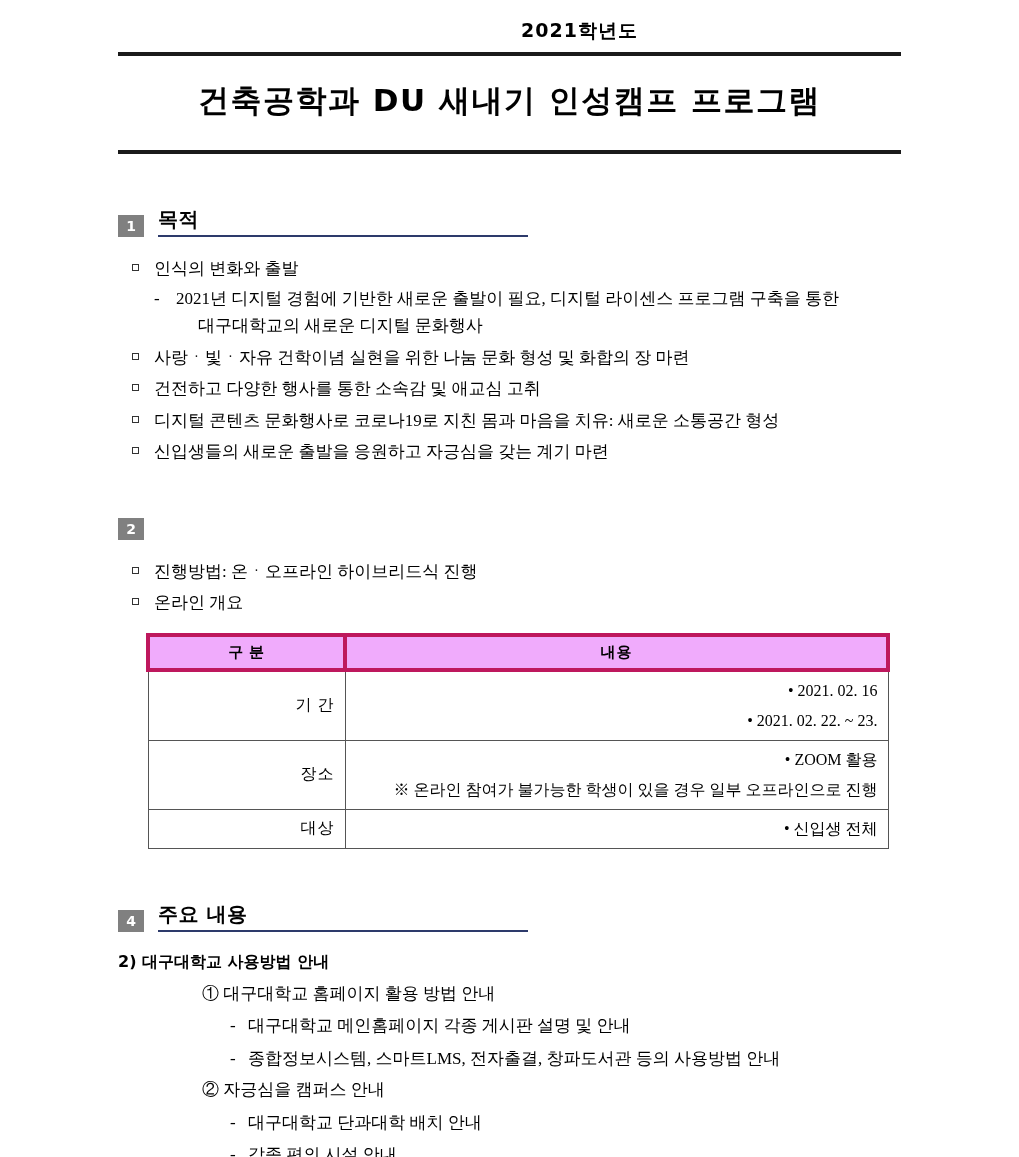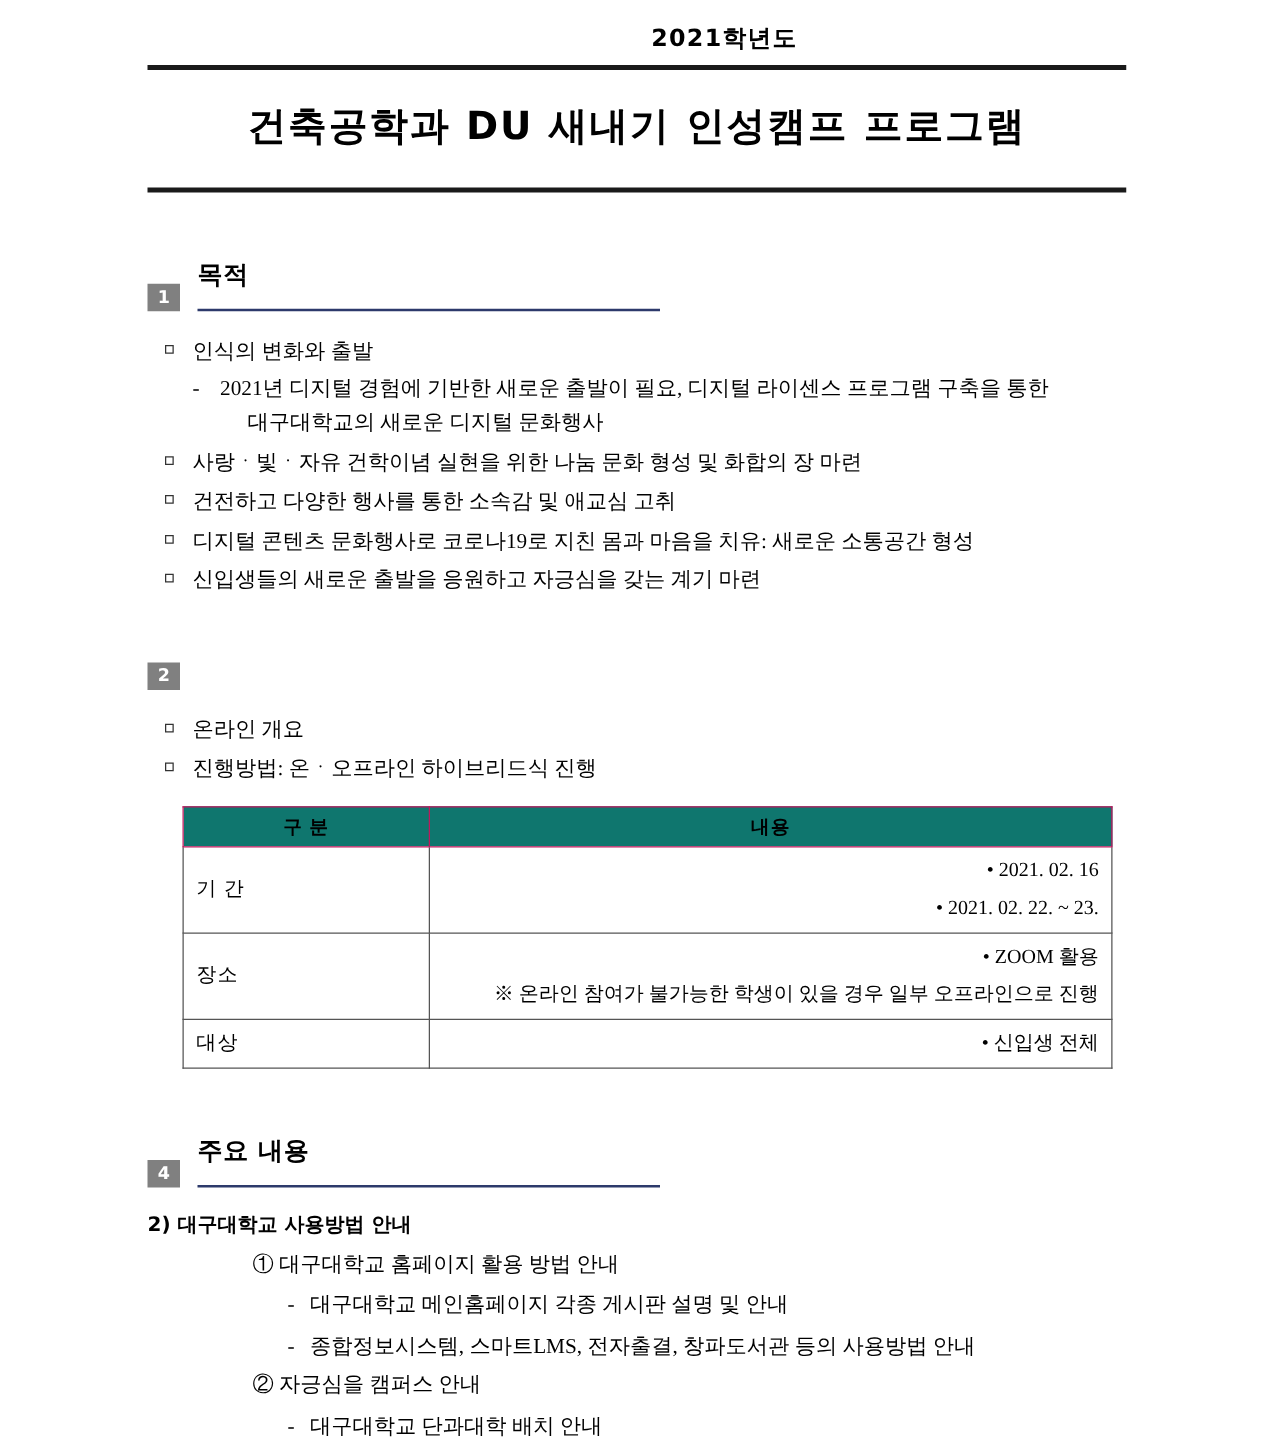--- a/index.html
+++ b/index.html
@@ -66,21 +66,21 @@
     display: flex;
     align-items: center;
     justify-content: center;
     margin-right: 14px;
     flex: none;
   }
   .sec-title-wrap {
     flex: none;
     width: 370px;
     border-bottom: 2px solid #2d3a6b;
-    padding-bottom: 14px;
+    padding-bottom: 2px;
   }
   .sec-title {
     font-family: "DejaVu Sans", sans-serif;
     font-weight: bold;
     font-size: 20px;
     letter-spacing: 0.5px;
   }
 
   
   ul.lv1 {
@@ -121,35 +121,35 @@
   }
 
   
   table.ov {
     border-collapse: collapse;
     margin: 16px 0 0 28px;
     width: 744px;
     font-size: 16px;
   }
   table.ov th {
-    background: #0f766e;
-    border: 1px solid #be185d;
+    background: #f0abfc;
+    border: 4px solid #be185d;
     font-weight: bold;
     font-size: 15px;
     padding: 6px 12px;
     letter-spacing: 1px;
   }
   table.ov td {
     border: 1px solid #555;
     padding: 7px 10px;
     vertical-align: middle;
   }
   table.ov td.label {
     width: 176px;
-    text-align: left;
+    text-align: right;
     letter-spacing: 1px;
   }
   table.ov td.content p {
     margin: 0 0 6px 0;
     line-height: 1.5;
     text-align: right;
   }
   table.ov td.content p:last-child {
     margin-bottom: 0;
   }
@@ -225,25 +225,25 @@
     </ul>
   </div>
 
   <div class="section">
     <div class="sec-head">
       <div class="sec-num">2</div>
     </div>
     <ul class="lv1">
       <li>
         <span class="sq"></span>
+        <span>진행방법: 온ㆍ오프라인 하이브리드식 진행</span>
+      </li>
+      <li>
+        <span class="sq"></span>
         <span>온라인 개요</span>
-      </li>
-      <li>
-        <span class="sq"></span>
-        <span>진행방법: 온ㆍ오프라인 하이브리드식 진행</span>
       </li>
     </ul>
 
     <table class="ov">
       <thead>
         <tr>
           <th>구 분</th>
           <th>내용</th>
         </tr>
       </thead>

